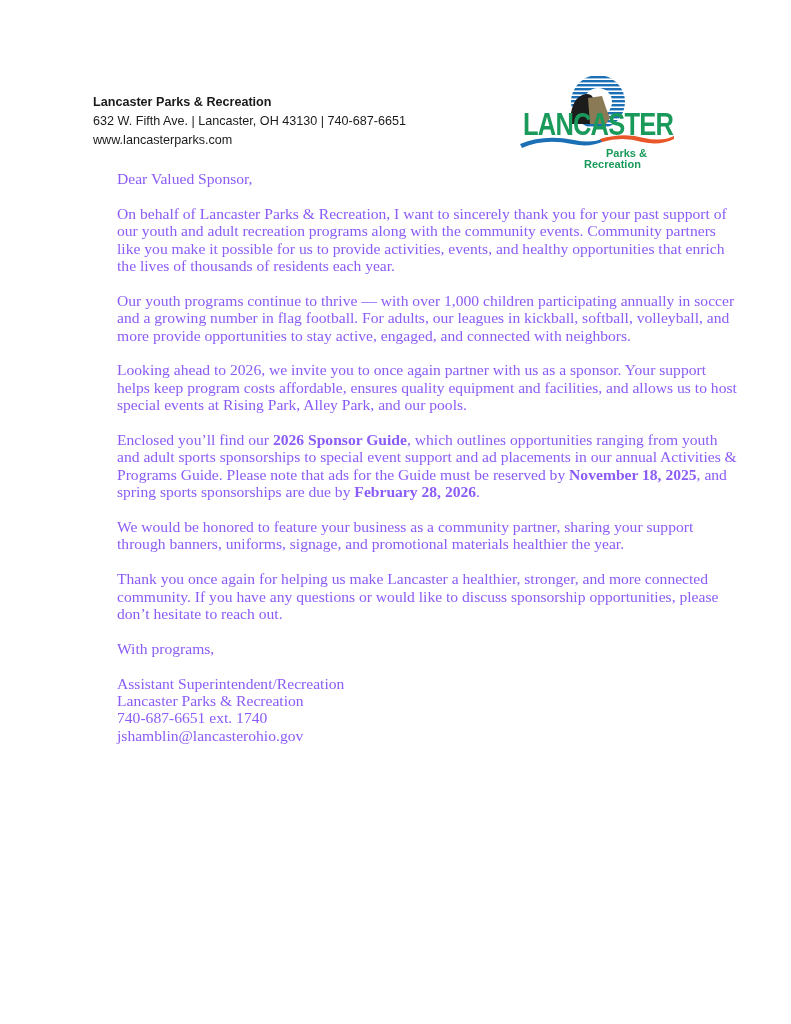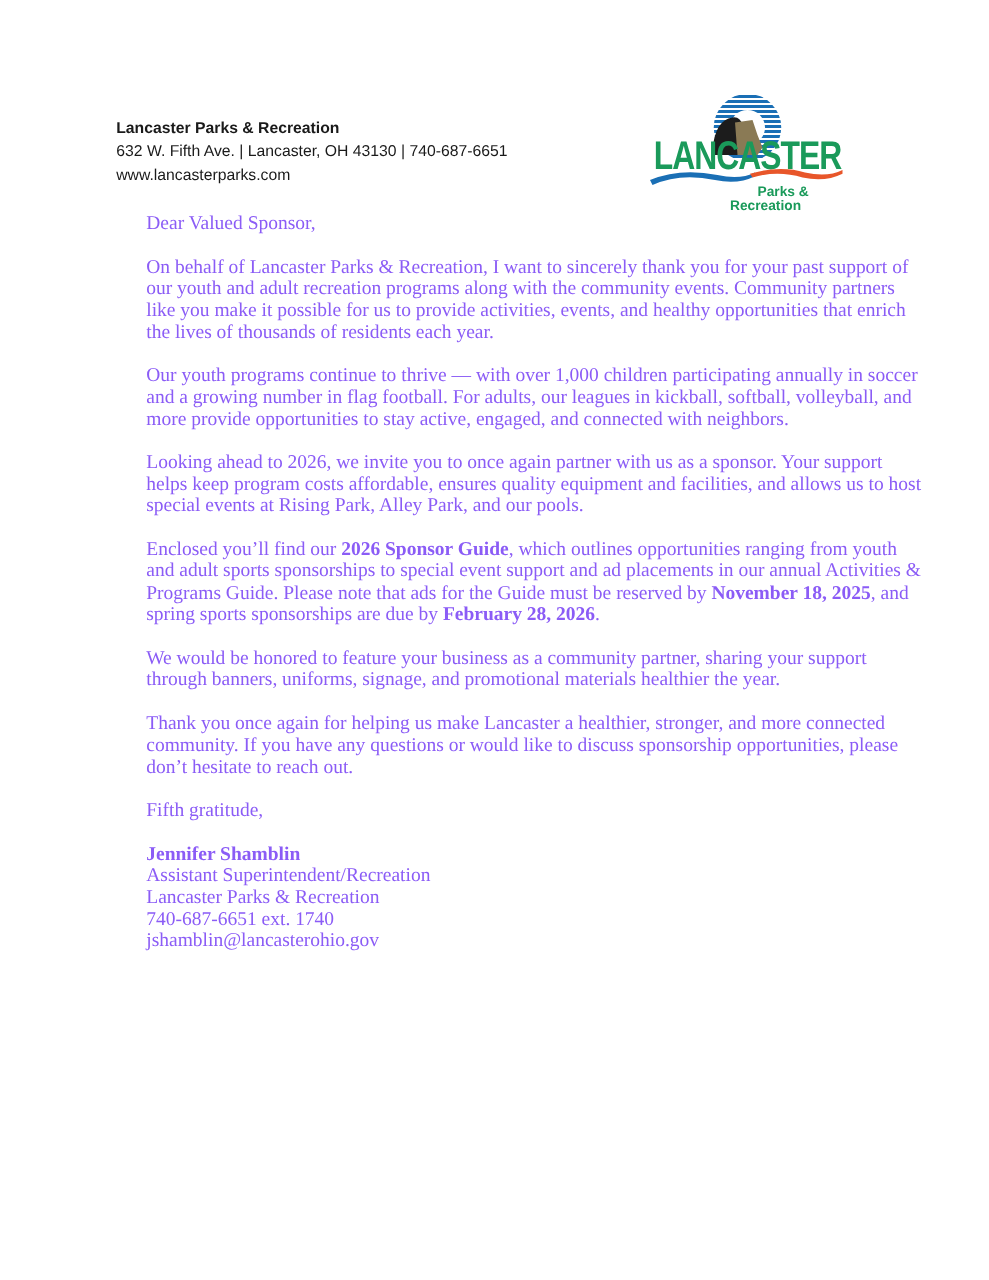--- a/index.html
+++ b/index.html
@@ -78,22 +78,21 @@
 </div>
 
 <div class="body-text">
   <p>Dear Valued Sponsor,</p>
   <p>On behalf of Lancaster Parks &amp; Recreation, I want to sincerely thank you for your past support of our youth and adult recreation programs along with the community events. Community partners like you make it possible for us to provide activities, events, and healthy opportunities that enrich the lives of thousands of residents each year.</p>
   <p>Our youth programs continue to thrive — with over 1,000 children participating annually in soccer and a growing number in flag football. For adults, our leagues in kickball, softball, volleyball, and more provide opportunities to stay active, engaged, and connected with neighbors.</p>
   <p>Looking ahead to 2026, we invite you to once again partner with us as a sponsor. Your support helps keep program costs affordable, ensures quality equipment and facilities, and allows us to host special events at Rising Park, Alley Park, and our pools.</p>
   <p><span>Enclosed you’ll find our </span><b>2026 Sponsor Guide</b><span>, which outlines opportunities ranging from youth and adult sports sponsorships to special event support and ad placements in our annual Activities &amp; Programs Guide. Please note that ads for the Guide must be reserved by </span><b>November 18, 2025</b><span>, and spring sports sponsorships are due by </span><b>February 28, 2026</b><span>.</span></p>
   <p>We would be honored to feature your business as a community partner, sharing your support through banners, uniforms, signage, and promotional materials healthier the year.</p>
   <p>Thank you once again for helping us make Lancaster a healthier, stronger, and more connected community. If you have any questions or would like to discuss sponsorship opportunities, please don’t hesitate to reach out.</p>
-  <p>Fifth gratitude,</p>
+  <p>With programs,</p>
 
   <div class="signature">
-    <div class="name">Jennifer Shamblin</div>
     <div>Assistant Superintendent/Recreation</div>
     <div>Lancaster Parks &amp; Recreation</div>
     <div>740-687-6651 ext. 1740</div>
     <div>jshamblin@lancasterohio.gov</div>
   </div>
 </div>
 
 </body></html>

